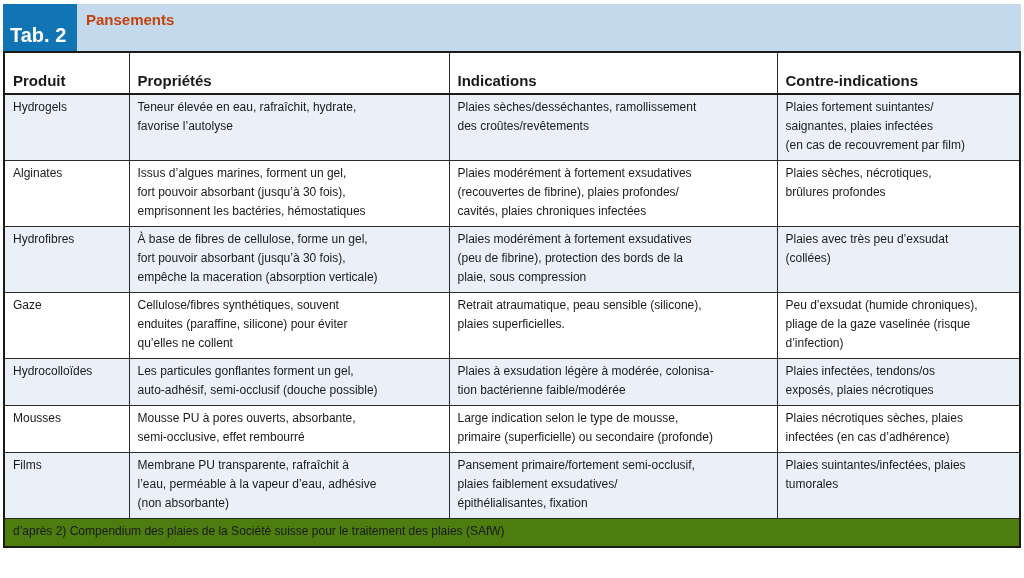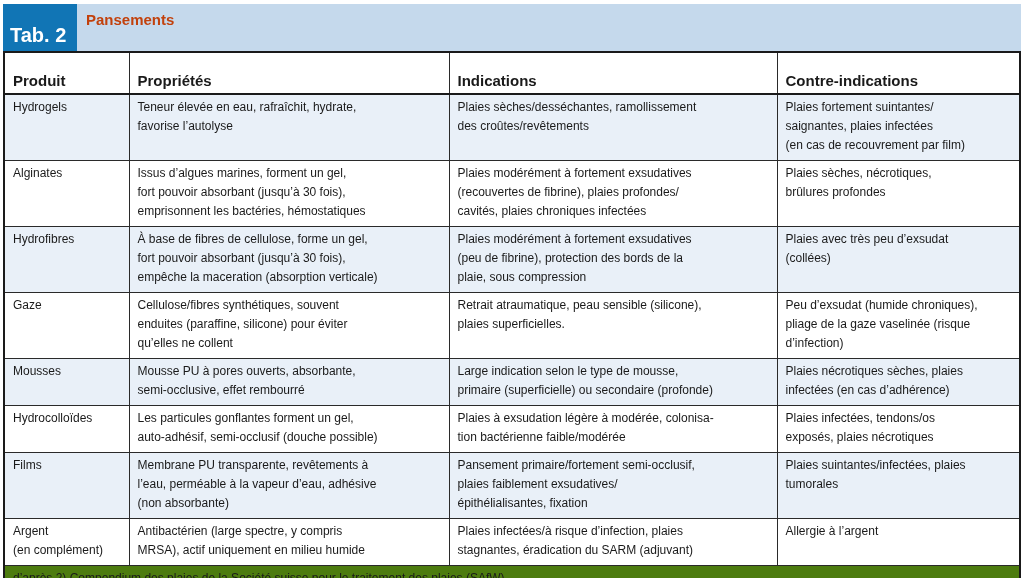--- a/index.html
+++ b/index.html
@@ -142,56 +142,47 @@
         <td>Cellulose/fibres synthétiques, souvent
 enduites (paraffine, silicone) pour éviter
 qu’elles ne collent</td>
         <td>Retrait atraumatique, peau sensible (silicone),
 plaies superficielles.</td>
         <td>Peu d’exsudat (humide chroniques),
 pliage de la gaze vaselinée (risque
 d’infection)</td>
       </tr>
       <tr>
+        <td>Hydrocolloïdes</td>
+        <td>Les particules gonflantes forment un gel,
+auto-adhésif, semi-occlusif (douche possible)</td>
+        <td>Plaies à exsudation légère à modérée, colonisa-
+tion bactérienne faible/modérée</td>
+        <td>Plaies infectées, tendons/os
+exposés, plaies nécrotiques</td>
+      </tr>
+      <tr>
         <td>Mousses</td>
         <td>Mousse PU à pores ouverts, absorbante,
 semi-occlusive, effet rembourré</td>
         <td>Large indication selon le type de mousse,
 primaire (superficielle) ou secondaire (profonde)</td>
         <td>Plaies nécrotiques sèches, plaies
 infectées (en cas d’adhérence)</td>
       </tr>
       <tr>
-        <td>Hydrocolloïdes</td>
-        <td>Les particules gonflantes forment un gel,
-auto-adhésif, semi-occlusif (douche possible)</td>
-        <td>Plaies à exsudation légère à modérée, colonisa-
-tion bactérienne faible/modérée</td>
-        <td>Plaies infectées, tendons/os
-exposés, plaies nécrotiques</td>
-      </tr>
-      <tr>
         <td>Films</td>
-        <td>Membrane PU transparente, revêtements à
+        <td>Membrane PU transparente, rafraîchit à
 l’eau, perméable à la vapeur d’eau, adhésive
 (non absorbante)</td>
         <td>Pansement primaire/fortement semi-occlusif,
 plaies faiblement exsudatives/
 épithélialisantes, fixation</td>
         <td>Plaies suintantes/infectées, plaies
 tumorales</td>
-      </tr>
-      <tr>
-        <td>Argent
-(en complément)</td>
-        <td>Antibactérien (large spectre, y compris
-MRSA), actif uniquement en milieu humide</td>
-        <td>Plaies infectées/à risque d’infection, plaies
-stagnantes, éradication du SARM (adjuvant)</td>
-        <td>Allergie à l’argent</td>
       </tr>
     </tbody>
     <tfoot>
       <tr>
         <td colspan="4">d’après 2) Compendium des plaies de la Société suisse pour le traitement des plaies (SAfW)</td>
       </tr>
     </tfoot>
   </table>
 
 </div>

